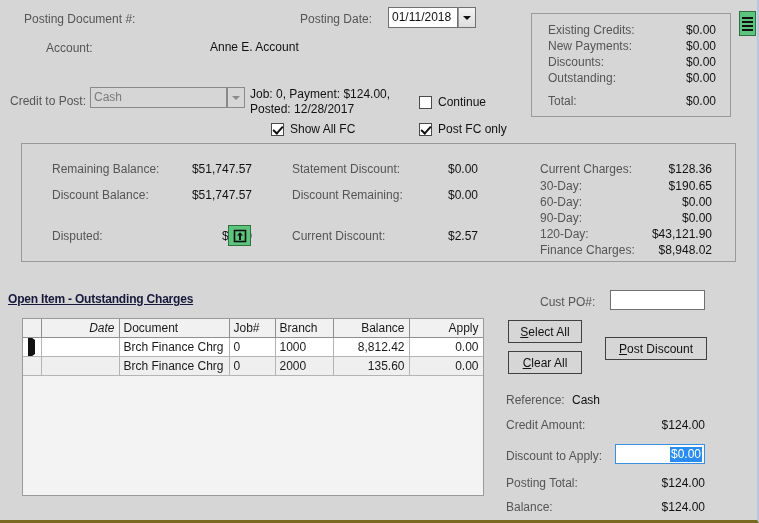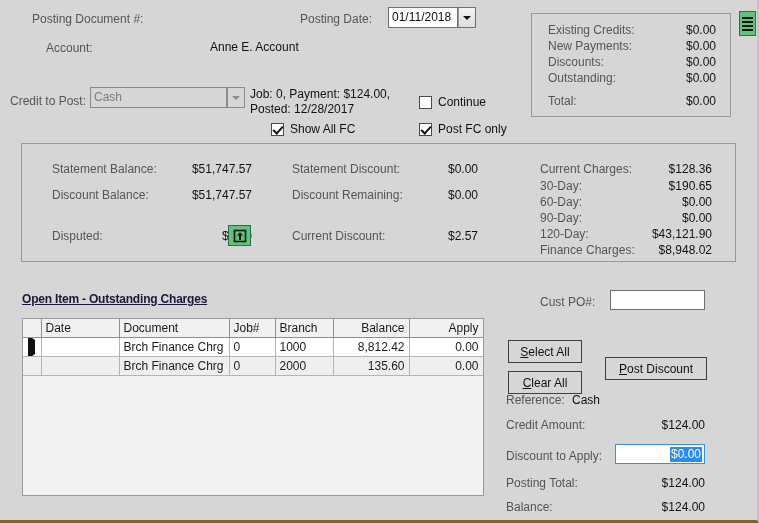--- a/index.html
+++ b/index.html
@@ -127,21 +127,20 @@
     background: #d6d6d6;
     border: 1px solid #404040;
     box-sizing: border-box;
     font-family: "Liberation Sans", sans-serif;
     font-size: 12px;
     color: #111;
     display: flex;
     align-items: center;
     justify-content: center;
     cursor: default;
-    margin-top: 20px;
   }
   .btn .acc { text-decoration: underline; }
 
   
   .green-btn {
     position: absolute;
     background: #5cc47c;
     border: 1px solid #2f6f42;
     box-sizing: border-box;
     display: flex;
@@ -198,39 +197,39 @@
     text-align: center;
   }
   .tri {
     width: 0; height: 0;
     border-top: 5px solid transparent;
     border-bottom: 5px solid transparent;
     border-left: 7px solid #111;
     margin: 0 auto;
   }
   .ta-r { text-align: right; }
-  .ta-c { text-align: left; }
+  .ta-c { text-align: right; font-style: italic; }
   .ta-l { text-align: left; }
 
   .section-title {
     position: absolute;
     font-weight: bold;
     font-size: 12px;
     color: #17183b;
     text-decoration: underline;
     letter-spacing: -0.2px;
     white-space: nowrap;
   }
 </style>
 </head>
 <body>
 
 <div class="app">
 
-  <div class="abs lbl" style="left:32px; top:12px;">Posting Document #:</div>
+  <div class="abs lbl" style="left:24px; top:12px;">Posting Document #:</div>
 
   <div class="abs lbl" style="left:46px; top:41px;">Account:</div>
   <div class="abs val" style="left:210px; top:40px;">Anne E. Account</div>
 
   <div class="abs lbl" style="left:10px; top:94px;">Credit to Post:</div>
   <div class="combo-wrap" style="left:90px; top:87px; width:155px; height:21px;">
     <div class="tbox disabled" style="flex:1;">Cash</div>
     <div class="combo-btn disabled">
         <span class="caret dim"></span>
       </div>
@@ -281,21 +280,21 @@
   <div class="green-btn" style="left:739px; top:11px; width:17px; height:25px;">
     <span class="bars">
         <i></i>
         <i></i>
         <i></i>
         <i></i>
       </span>
   </div>
 
   <div class="panel" style="left:21px; top:143px; width:715px; height:119px;">
-    <div class="abs lbl" style="left:30px; top:18px;">Statement Balance:</div>
+    <div class="abs lbl" style="left:30px; top:18px;">Remaining Balance:</div>
     <div class="abs val" style="left:140px; top:18px; width:90px; text-align:right;">$51,747.57</div>
 
     <div class="abs lbl" style="left:30px; top:44px;">Discount Balance:</div>
     <div class="abs val" style="left:140px; top:44px; width:90px; text-align:right;">$51,747.57</div>
 
     <div class="abs lbl" style="left:30px; top:85px;">Disputed:</div>
     <div class="abs val" style="left:140px; top:85px; width:90px; text-align:right;">$0.00</div>
     <div class="green-btn" style="left:206px; top:81px; width:23px; height:21px;">
       <svg width="14" height="14" viewBox="0 0 14 14">
         <rect x="1.5" y="1.5" width="11" height="11" fill="none" stroke="#111" stroke-width="1.6"></rect>
@@ -325,21 +324,21 @@
     <div class="abs lbl" style="left:518px; top:67px;">90-Day:</div>
     <div class="abs val" style="left:600px; top:67px; width:90px; text-align:right;">$0.00</div>
 
     <div class="abs lbl" style="left:518px; top:83px;">120-Day:</div>
     <div class="abs val" style="left:600px; top:83px; width:90px; text-align:right;">$43,121.90</div>
 
     <div class="abs lbl" style="left:518px; top:99px;">Finance Charges:</div>
     <div class="abs val" style="left:600px; top:99px; width:90px; text-align:right;">$8,948.02</div>
   </div>
 
-  <div class="section-title" style="left:22px; top:292px;">Open Item - Outstanding Charges</div>
+  <div class="section-title" style="left:8px; top:292px;">Open Item - Outstanding Charges</div>
 
   <div class="grid" style="left:22px; top:318px; width:462px; height:178px;">
     <table class="og">
       <colgroup>
         <col style="width:18px">
         <col style="width:78px">
         <col style="width:110px">
         <col style="width:46px">
         <col style="width:58px">
         <col style="width:76px">

